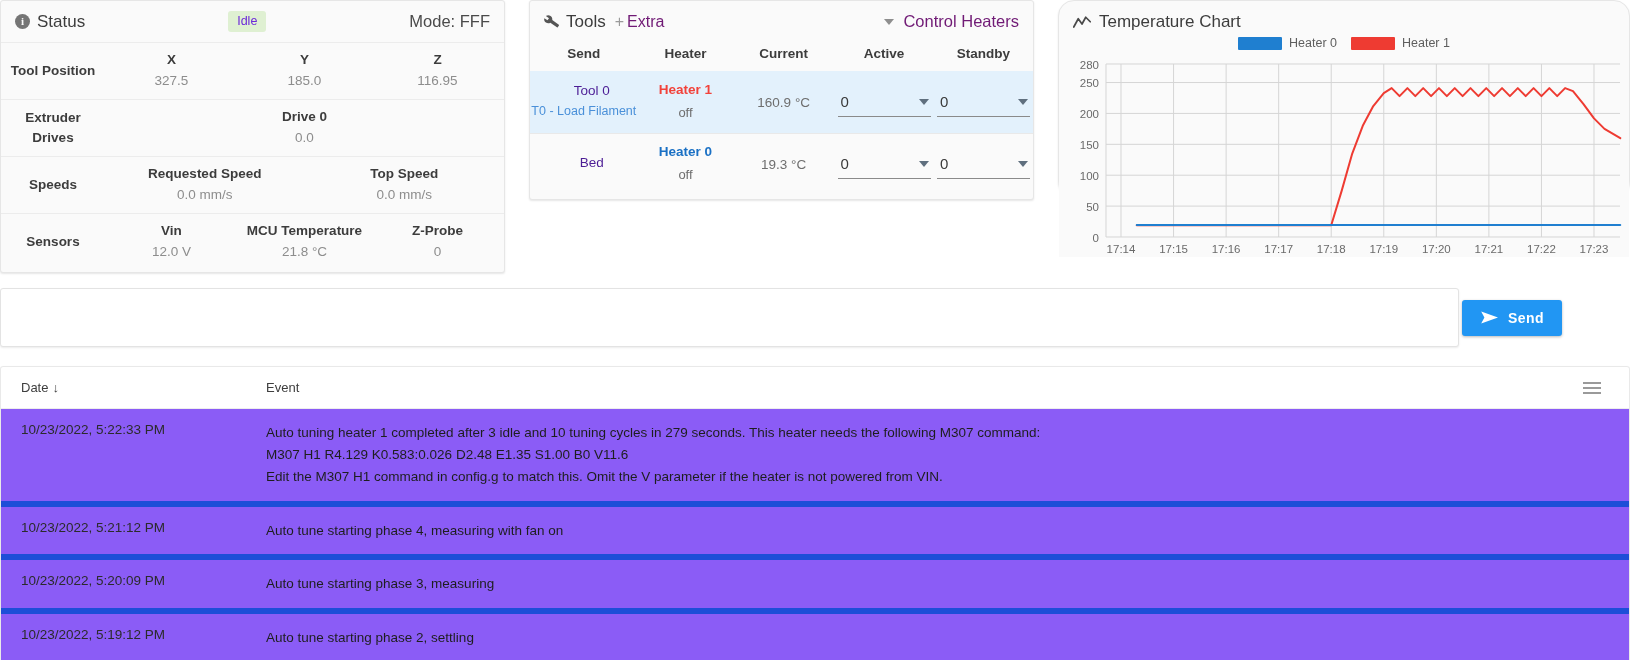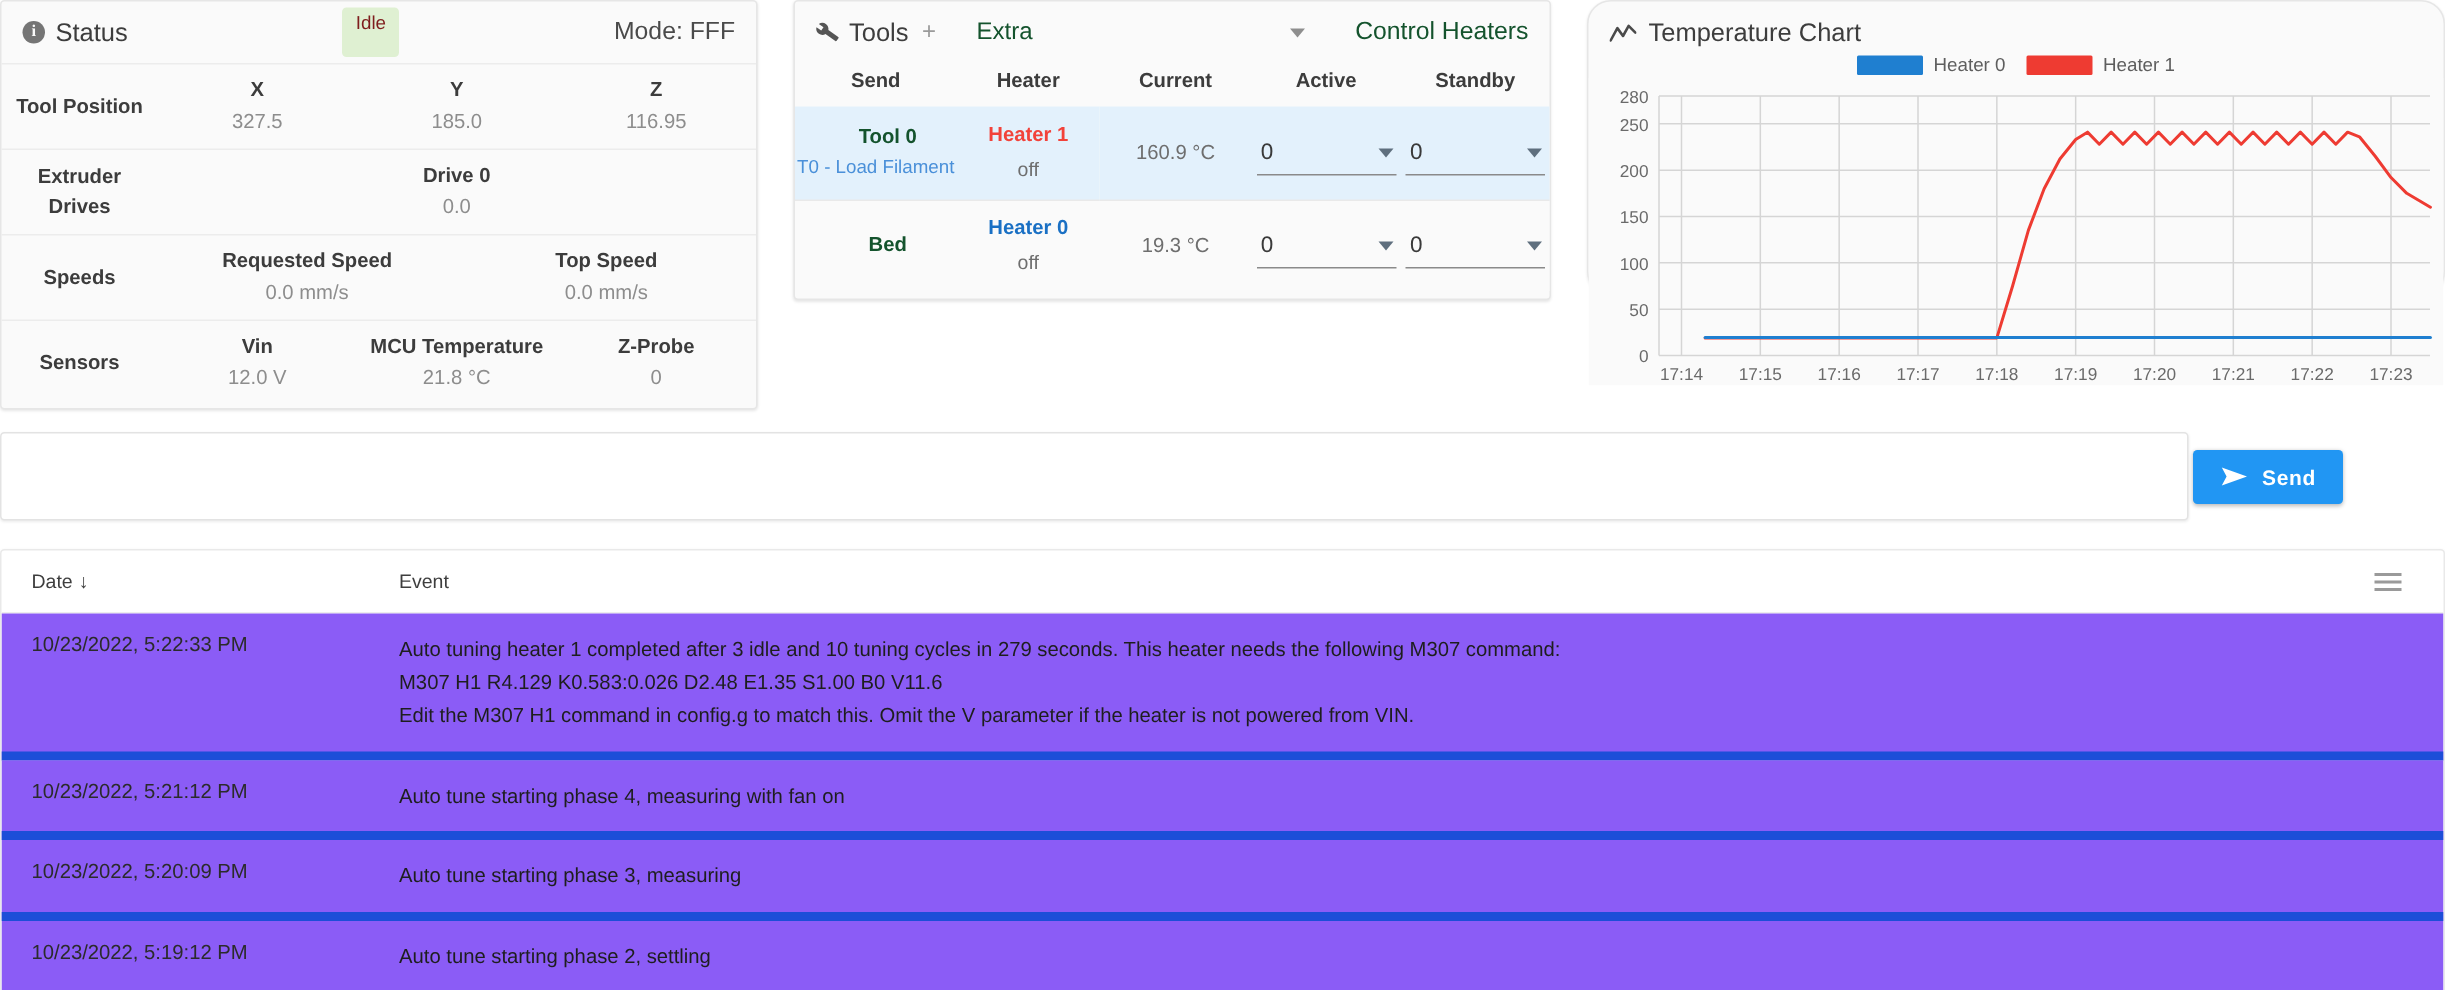--- a/index.html
+++ b/index.html
@@ -33,58 +33,58 @@
     padding: 0 14px; font-size: 17px; color: #3a3a3a;
   }
   .head-title { display:flex; align-items:center; gap:7px; font-size:17px; color:#3d3d3d;}
   .info-icon {
     width: 15px; height: 15px; border-radius: 50%;
     background: #757575; color: #fafafa; font-size: 11px; font-weight: bold;
     display: inline-flex; align-items: center; justify-content: center;
     font-family: "Liberation Serif", serif; line-height:1;
   }
   .badge-idle {
-    background: #dff0d2; color: #7f1d1d; font-size: 12.5px;
-    padding: 3px 9px 16px; border-radius: 3px;
+    background: #dff0d2; color: #6d28d9; font-size: 12.5px;
+    padding: 3px 9px 4px; border-radius: 3px;
   }
   .mode-text { font-size: 16.5px; color: #4a4a4a; }
   .spacer { flex: 1; }
 
   .st-row { display: flex; align-items: center; border-top: 1px solid #ececec; }
   .st-label {
     width: 104px; flex: none; text-align: center; font-size: 13.5px;
     color: #3c3c3c; font-weight: 600; padding: 0 4px; line-height: 1.5;
   }
   .st-cells { flex: 1; display: flex; }
   .st-cell { flex: 1; text-align: center; padding: 9px 2px 11px; }
   .st-cell .k { font-size: 13.5px; color: #3c3c3c; font-weight: 600; margin-bottom: 6px; }
   .st-cell .v { font-size: 13.5px; color: #8d8d8d; }
   .st-cells.one .st-cell { flex: 0 0 33.33%; margin: 0 auto; }
   .st-cells.two .st-cell { flex: 1; }
 
   
   #tools-card { width: 506px; height: 200px; }
-  .link { color: #14532d; cursor: pointer; margin-left: 24px; }
+  .link { color: #701a75; cursor: pointer; }
   .wrench {
     display:inline-block; width:15px; height:15px; transform: rotate(-10deg);
   }
   .plus { color: #9a9a9a; font-size: 16px; margin: 0 3px 0 9px; }
   .caret-sm {
     width:0;height:0;border-left:5px solid transparent;border-right:5px solid transparent;
     border-top:6px solid #8e8e8e; display:inline-block; margin-right:9px;
   }
   table.tools { width: 100%; border-collapse: collapse; }
   table.tools th {
     font-size: 13.5px; color: #3c3c3c; font-weight: 600;
     padding: 4px 0 10px; text-align: center;
   }
   table.tools td { padding: 0; text-align: center; vertical-align: middle; }
   tr.tool-row { background: #e3f1fc; }
   tr.bed-row  { background: #fafafa; border-top: 1px solid #e9e9e9; }
-  .tool-name { font-size: 13.5px; font-weight: bold; color: #14532d; line-height: 1.55; margin-left: 16px; }
+  .tool-name { font-size: 13.5px; font-weight: normal; color: #4c1d95; line-height: 1.55; margin-left: 16px; }
   .tool-sub  { font-size: 12.5px; color: #4a90d9; line-height: 1.55; }
   .heater-name-red  { font-size: 13.5px; font-weight: bold; color: #f2423a; }
   .heater-name-blue { font-size: 13.5px; font-weight: bold; color: #1a70c4; }
   .heater-state { font-size: 13px; color: #6e6e6e; margin-top: 8px; }
   .current-v { font-size: 13.5px; color: #6e6e6e; }
   .sel {
     position: relative; width: 93px; margin: 0 auto;
     border-bottom: 1px solid #8a8a8a; height: 29px;
     display: flex; align-items: center; text-align: left;
   }

